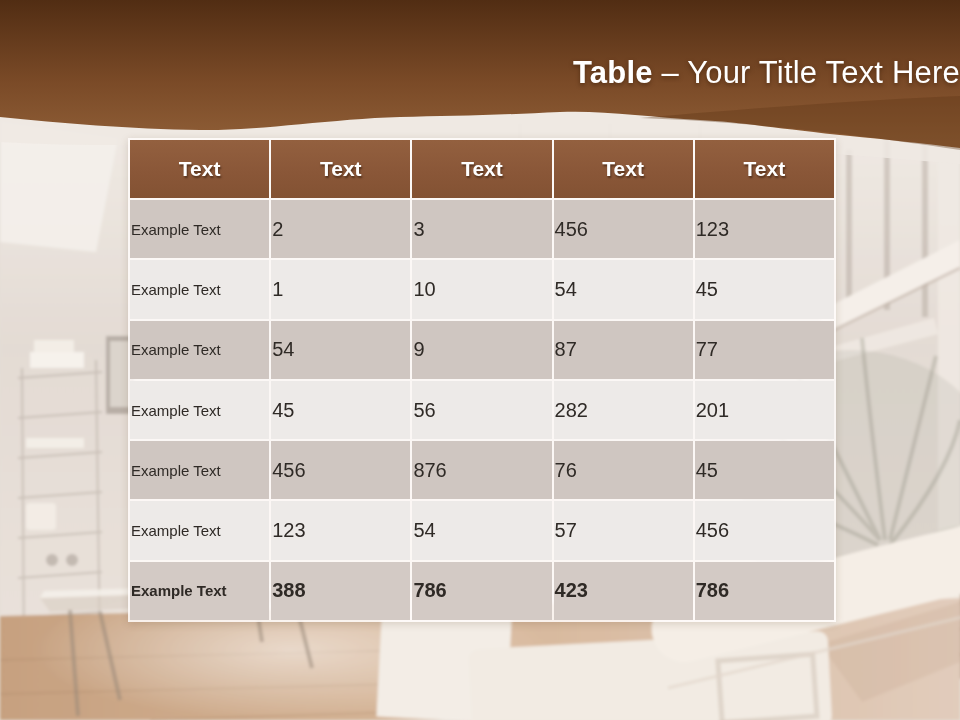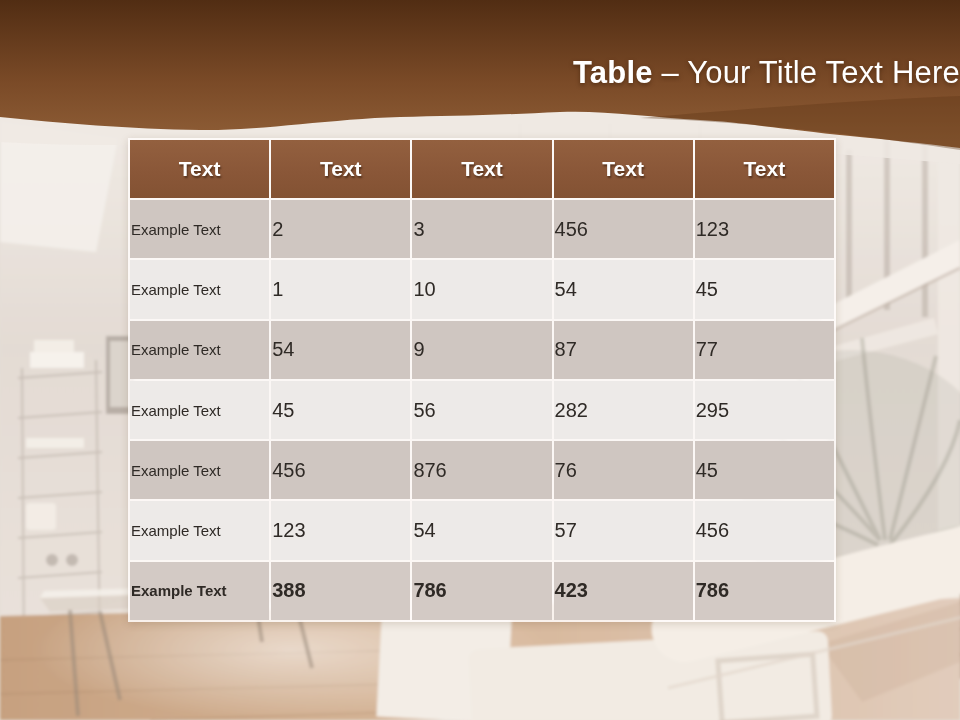--- a/index.html
+++ b/index.html
@@ -227,21 +227,21 @@
         <td class="val">54</td>
         <td class="val">9</td>
         <td class="val">87</td>
         <td class="val">77</td>
       </tr>
       <tr class="row-even">
         <td class="lbl">Example Text</td>
         <td class="val">45</td>
         <td class="val">56</td>
         <td class="val">282</td>
-        <td class="val">295</td>
+        <td class="val">201</td>
       </tr>
       <tr class="row-odd">
         <td class="lbl">Example Text</td>
         <td class="val">456</td>
         <td class="val">876</td>
         <td class="val">76</td>
         <td class="val">45</td>
       </tr>
       <tr class="row-even">
         <td class="lbl">Example Text</td>

